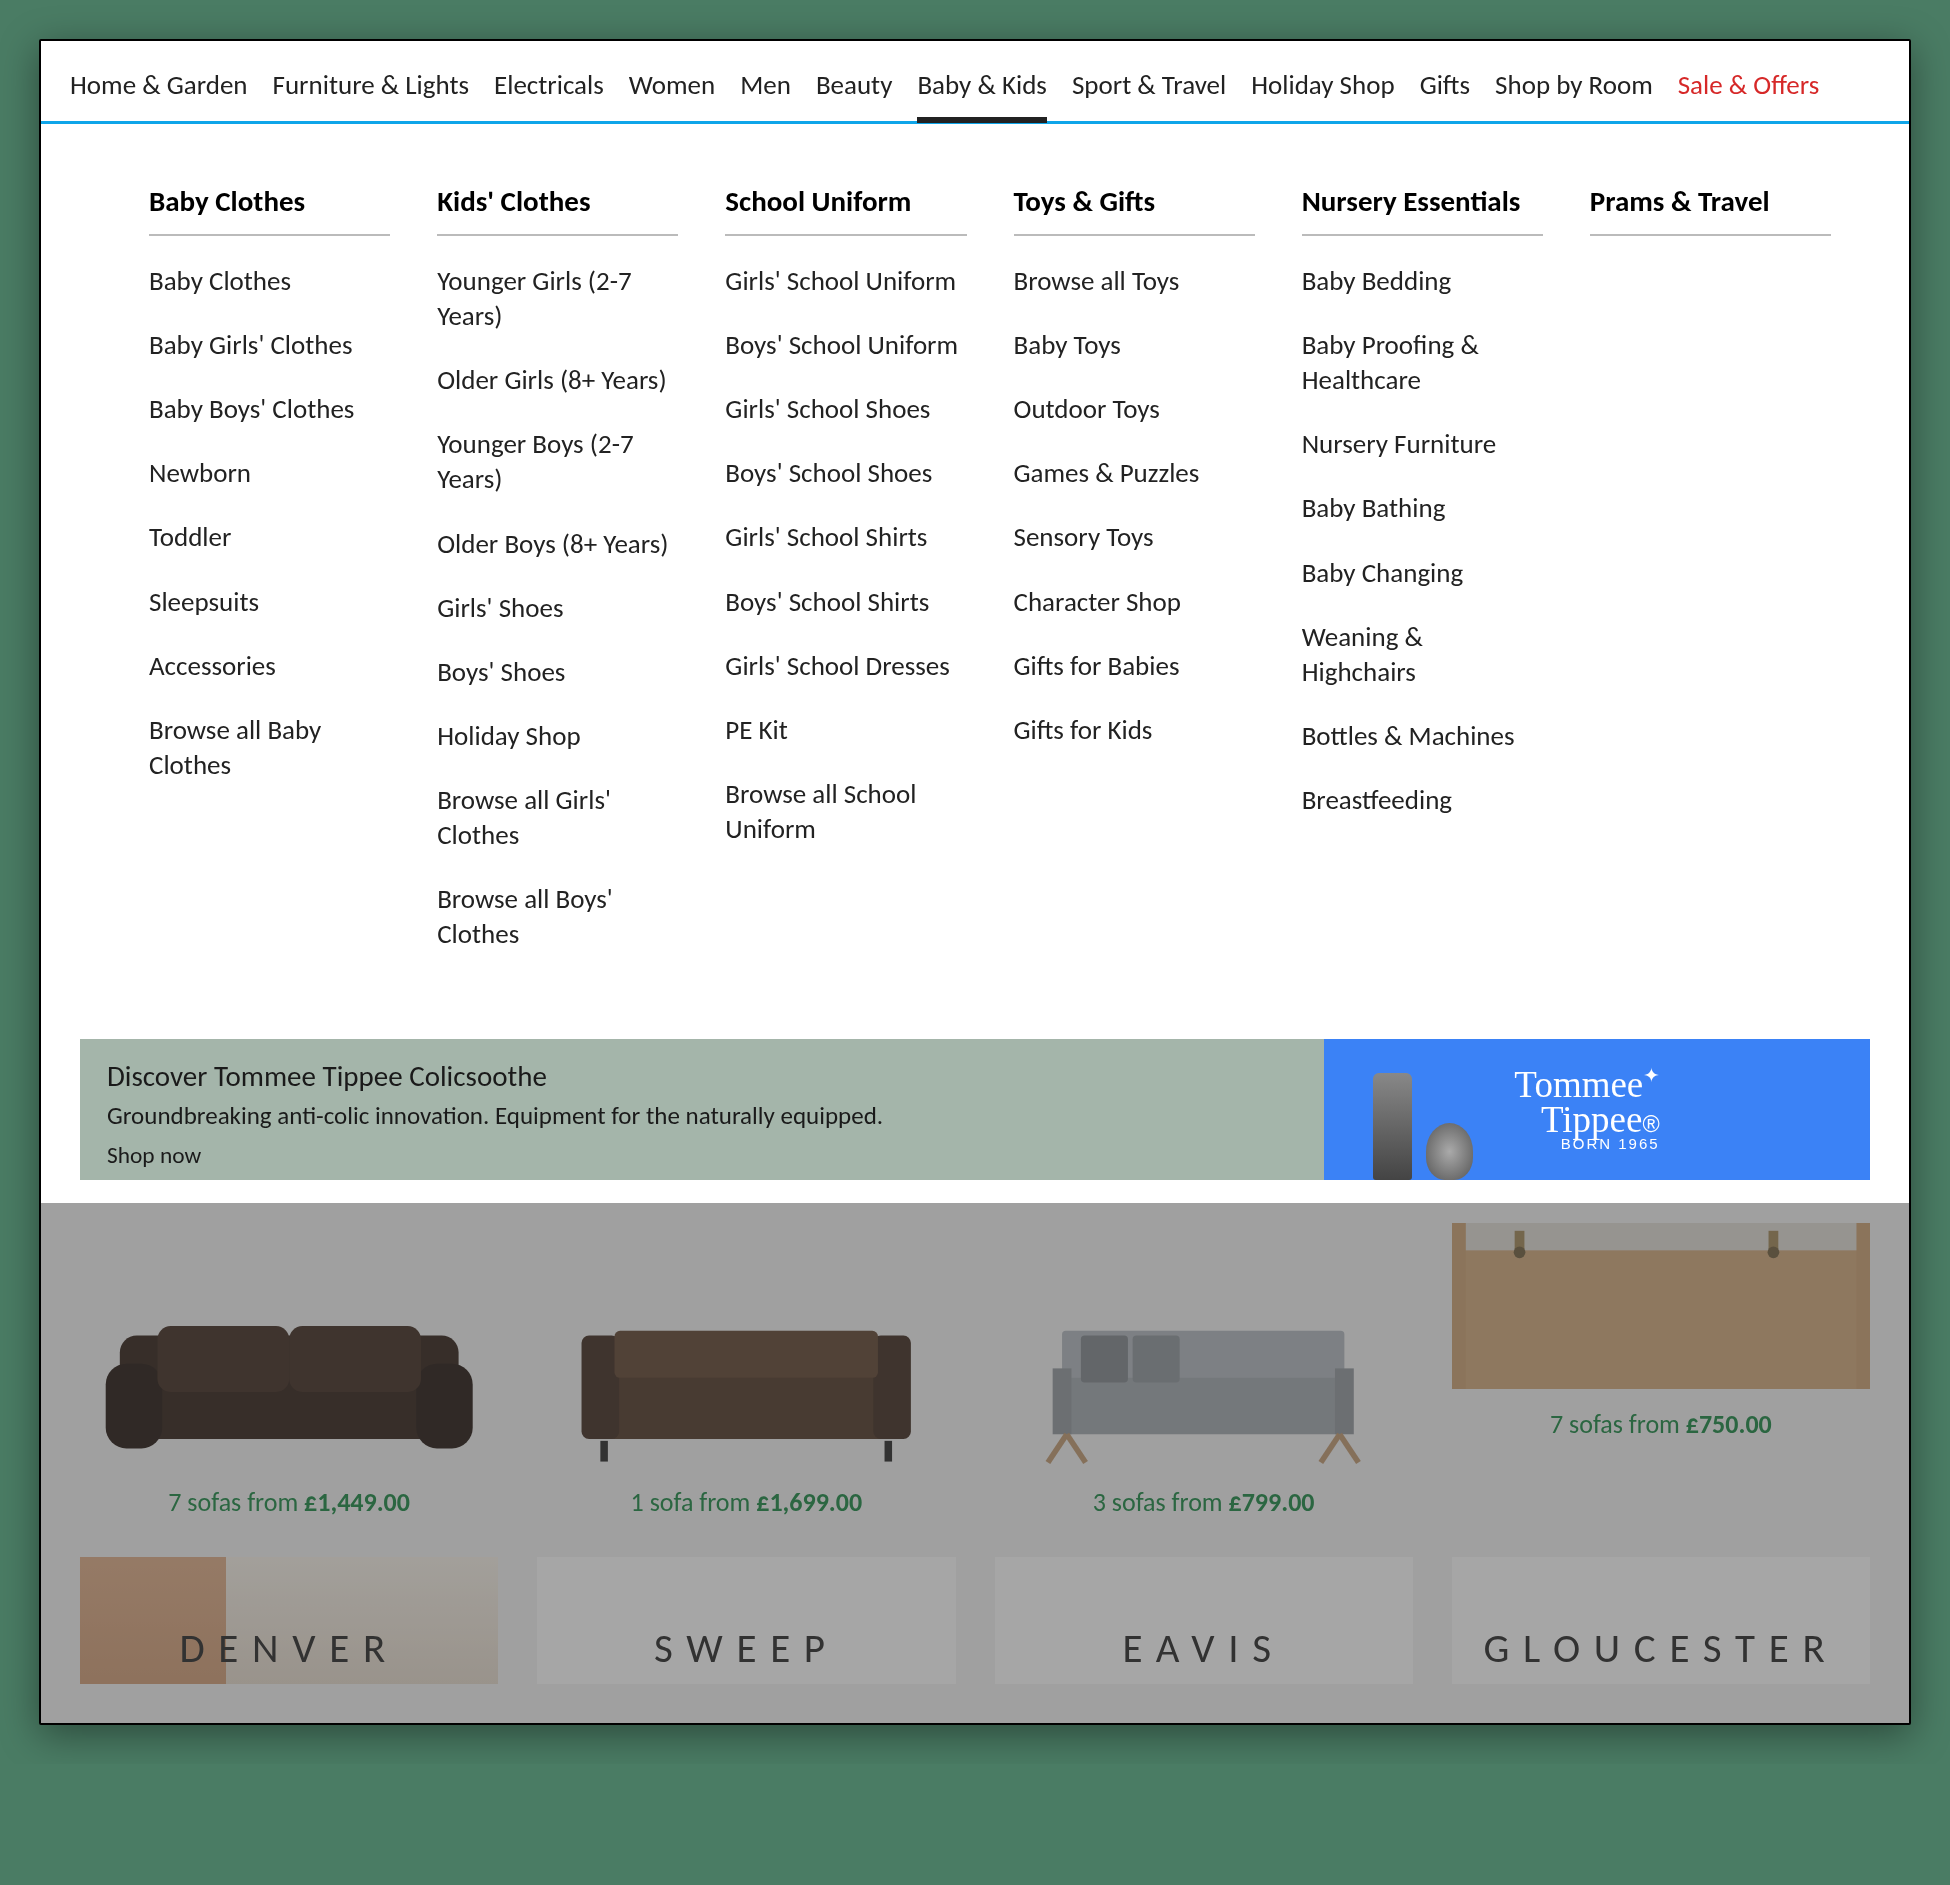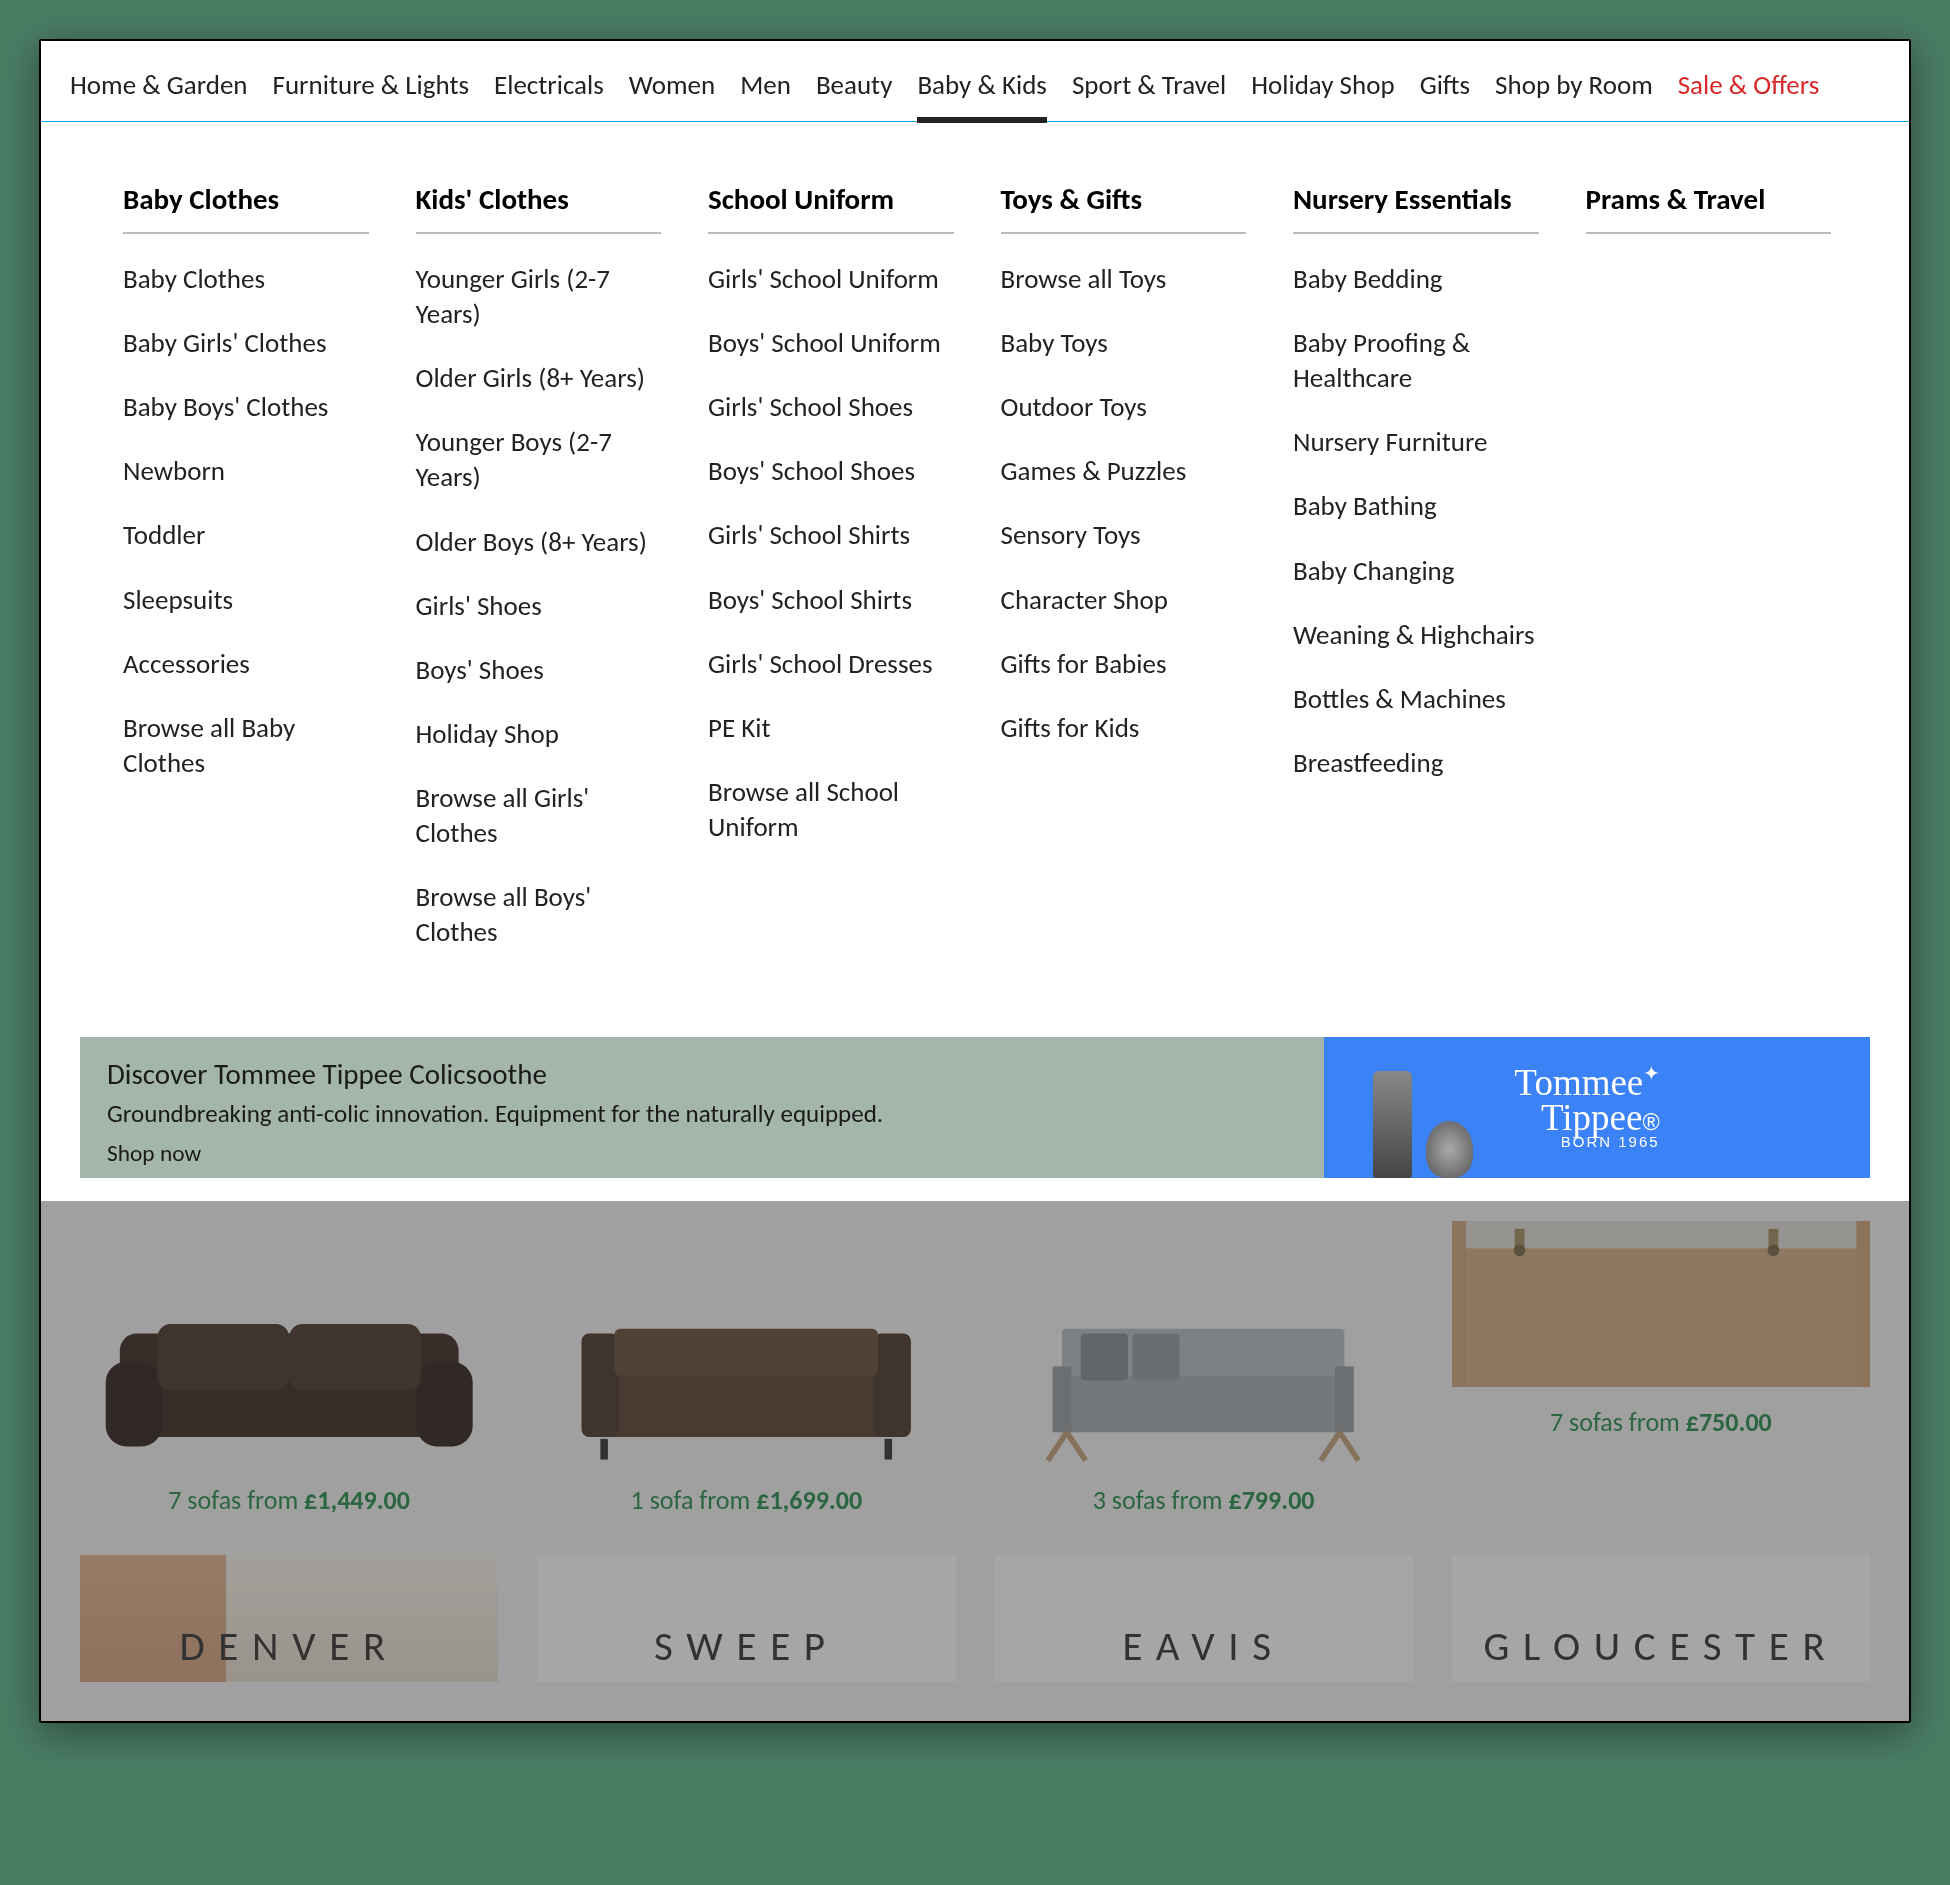--- a/index.html
+++ b/index.html
@@ -15,39 +15,39 @@
   margin: 0 auto;
   position: relative;
   overflow: hidden;
   box-shadow: 0 9.8px 39px rgba(0,0,0,0.4);
   border-radius: 2px;
 }
 .topnav {
   display: flex;
   gap: 25px;
   padding: 27px 29px 19.5px 29px;
-  border-bottom: 1px solid #0ea5e9;
+  border-bottom: 3px solid #0ea5e9;
   font-size: 27px;
   color: #222;
   flex-wrap: nowrap;
   white-space: nowrap;
 }
 .topnav a { color: #222; text-decoration: none; cursor: pointer; }
 .topnav a.active { position: relative; }
 .topnav a.active::after {
   content: '';
   position: absolute;
   left: 0; right: 0; bottom: -21.5px;
   height: 5.9px; background: #222;
 }
 .topnav a.sale { color: #d62828; }
 .mega {
   display: flex;
   gap: 47px;
-  padding: 59px 78px 39px 82px;
+  padding: 59px 78px 39px 108px;
   font-size: 27px;
 }
 .col { flex: 1; min-width: 0; }
 .col h3 {
   font-size: 29px;
   font-weight: 600;
   padding-bottom: 15.6px;
   margin-bottom: 27px;
   border-bottom: 2px solid #bbb;
 }

